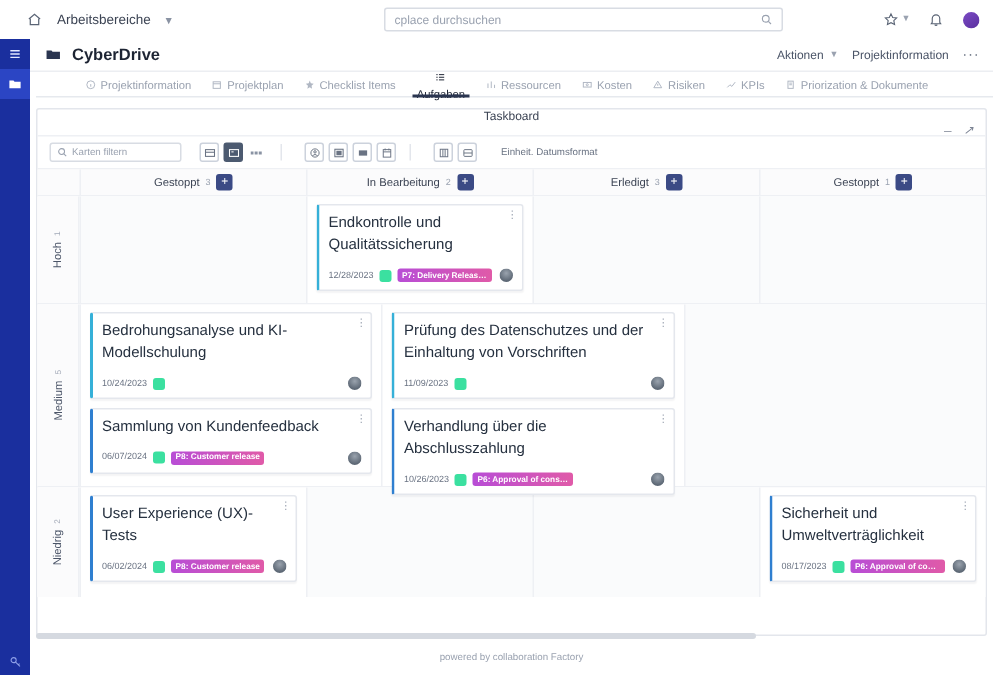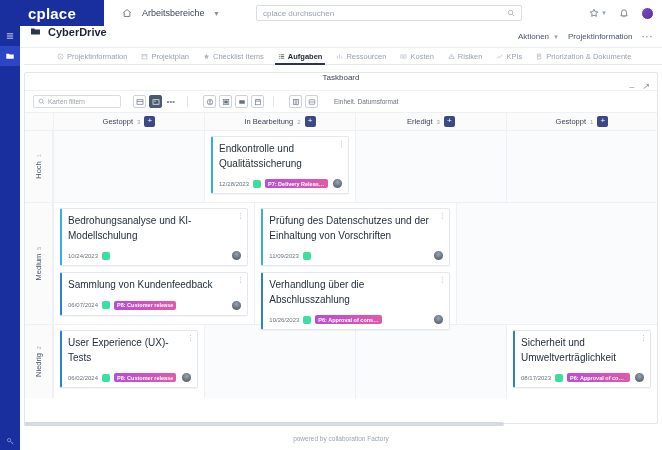--- a/index.html
+++ b/index.html
@@ -57,21 +57,21 @@
   }
   .rail-btn.active { background: #2b45c4; }
   .rail-bottom {
     position: absolute; bottom: 4px; left: 0; width: 20px;
     display: flex; align-items: center; justify-content: center; color: #8fa0e8;
   }
 
   
   .page-header {
     position: absolute; left: 20px; top: 26px; width: 642px; height: 22px;
-    background: #ffffff; display: flex; 
+    background: #ffffff; display: flex; align-items: center;
     border-bottom: 1px solid #eceef2;
   }
   .folder-icon { margin-left: 10px; color: #2a3550; display:flex; }
   .page-title { margin-left: 7px; font-size: 11px; font-weight: 700; color: #1d2433; }
   .page-header-right {
     margin-left: auto; display: flex; align-items: center; gap: 9px; padding-right: 9px;
   }
   .ph-btn { font-size: 8px; color: #4a5467; display: flex; align-items: center; gap: 4px; }
   .ph-caret { font-size: 6px; color: #9aa2b0; }
   .dots-btn { font-size: 10px; color:#6a7383; letter-spacing:0.5px; }
@@ -80,21 +80,21 @@
   .tabbar {
     position: absolute; left: 24px; top: 48px; width: 642px; height: 17px;
     background: #ffffff; display: flex; align-items: center;
     border-bottom: 1px solid #e6e9ee; padding-left: 26px;
   }
   .tab {
     display: flex; align-items: center; gap: 3px;
     font-size: 7.5px; color: #9aa2b0; height: 17px; padding: 0 7px;
     position: relative; white-space: nowrap;
   }
-  .tab.active { color: #1d2433; font-weight: 700; }
+  .tab.active { color: #1d2433; font-weight: 400; flex-direction: column; }
   .tab.active::after {
     content: ""; position: absolute; left: 4px; right: 4px; bottom: 0;
     height: 1.5px; background: #2a3550;
   }
   .tab-ico { display: flex; align-items: center; }
 
   
   .panel {
     position: absolute; left: 24px; top: 72px; width: 634px; height: 352px;
     background: #ffffff; border: 1px solid #e3e6ec; border-radius: 2px;
@@ -214,23 +214,20 @@
   }
   .scrollbar-h i {
     display:block; height: 4px; width: 480px; background: #d5d9e0; border-radius: 2px;
   }
   svg { display: block; }
 </style>
 </head>
 <body>
 
 <div class="topbar">
-  <div class="logo-block">
-    <span class="logo-text">cplace</span>
-  </div>
   <span class="home-icon">
     <svg width="10" height="10" viewBox="0 0 16 16" fill="none" stroke="#5a6475" stroke-width="1.3">
       <path d="M2 7.5L8 2.5l6 5"></path>
         <path d="M3.5 7v6.5h9V7"></path>
     </svg>
   </span>
   <span class="workspaces">
     <span>Arbeitsbereiche</span>
     <span class="workspaces-caret">▼</span>
   </span>

